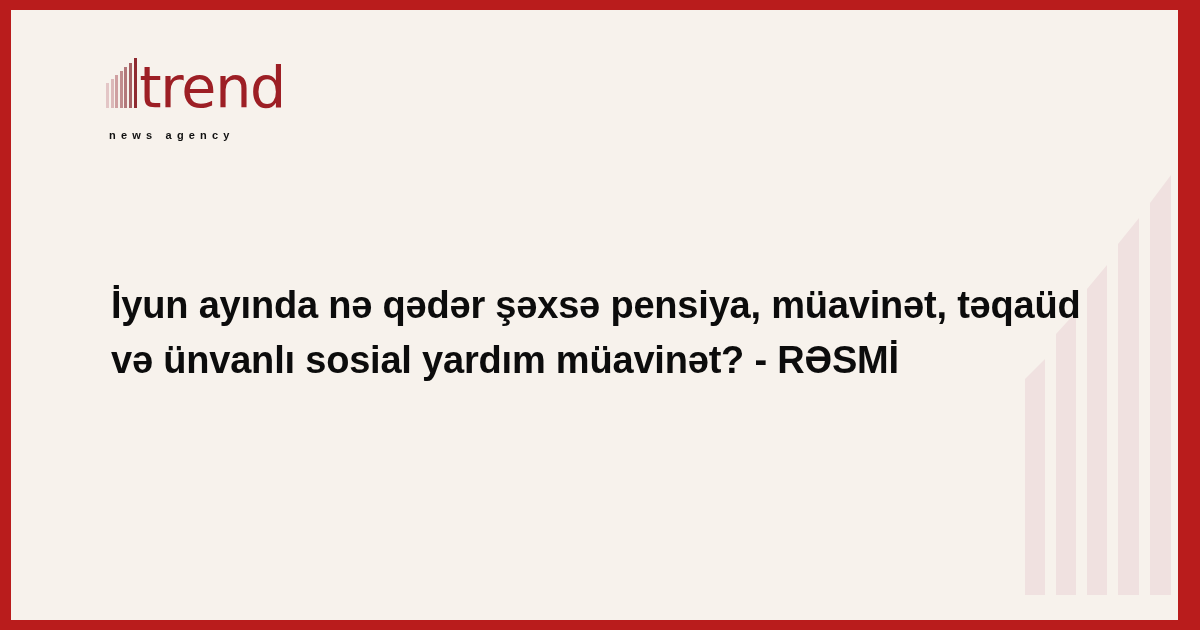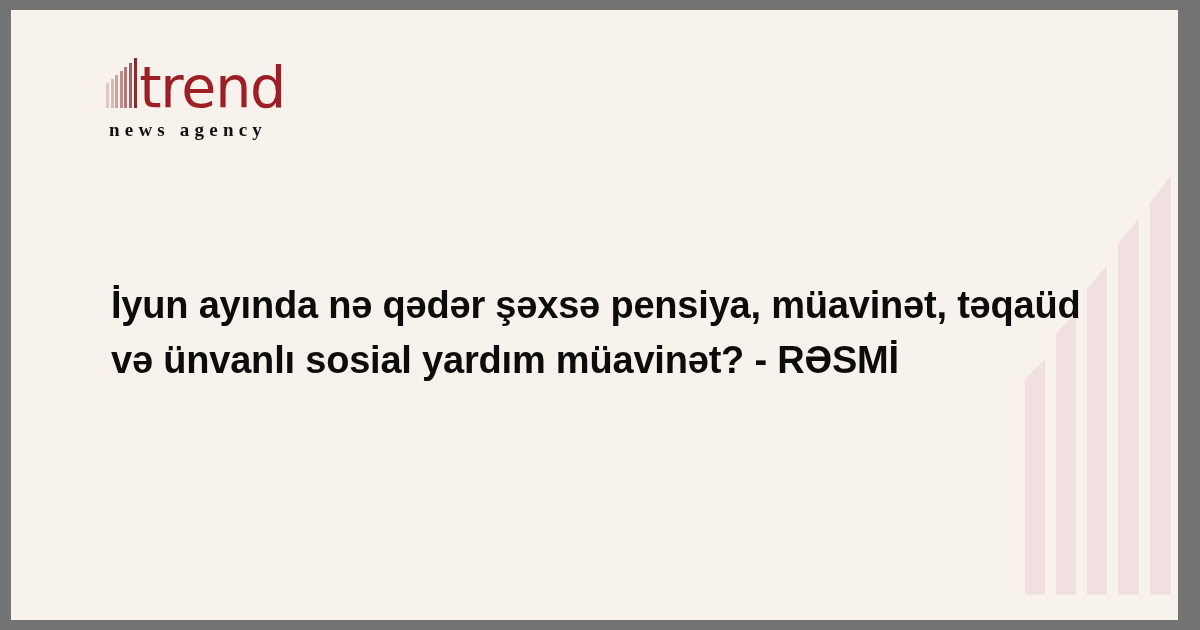--- a/index.html
+++ b/index.html
@@ -6,21 +6,21 @@
   html, body {
     margin: 0;
     padding: 0;
     background: #ffffff;
   }
   #card {
     position: relative;
     width: 1200px;
     height: 630px;
     overflow: hidden;
-    background: #737373;
+    background: #b91c1c;
     font-family: "Liberation Sans", sans-serif;
     -webkit-font-smoothing: antialiased;
   }
 
   
   #panel {
     position: absolute;
     left: 11px;
     top: 10px;
     width: 1167px;
@@ -71,24 +71,24 @@
     font-family: "DejaVu Sans", sans-serif;
     font-size: 57px;
     line-height: 0.82;
     font-weight: 400;
     color: #9d1f25;
     letter-spacing: -1.2px;
     position: relative;
     top: 3px;
   }
   #logo-sub {
-    margin-top: 11px;
+    margin-top: 21px;
     margin-left: 3px;
-    font-family: Liberation Serif, serif;
-    font-size: 19px;
+    font-family: Liberation Sans, sans-serif;
+    font-size: 11px;
     font-weight: 700;
     color: #111111;
     letter-spacing: 5.2px;
   }
 
   
   #headline {
     position: absolute;
     left: 100px;
     top: 268px;

